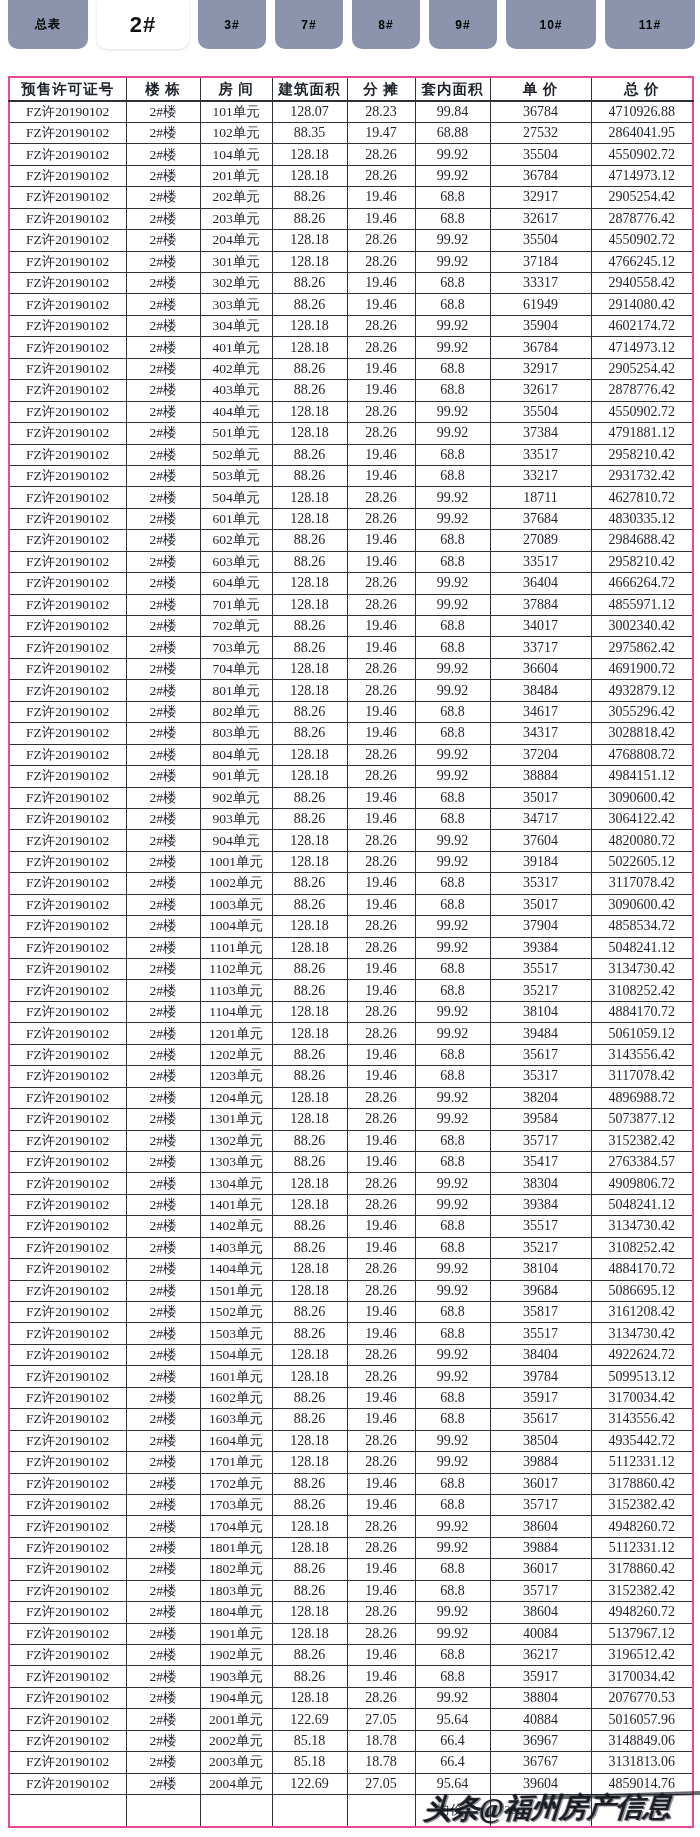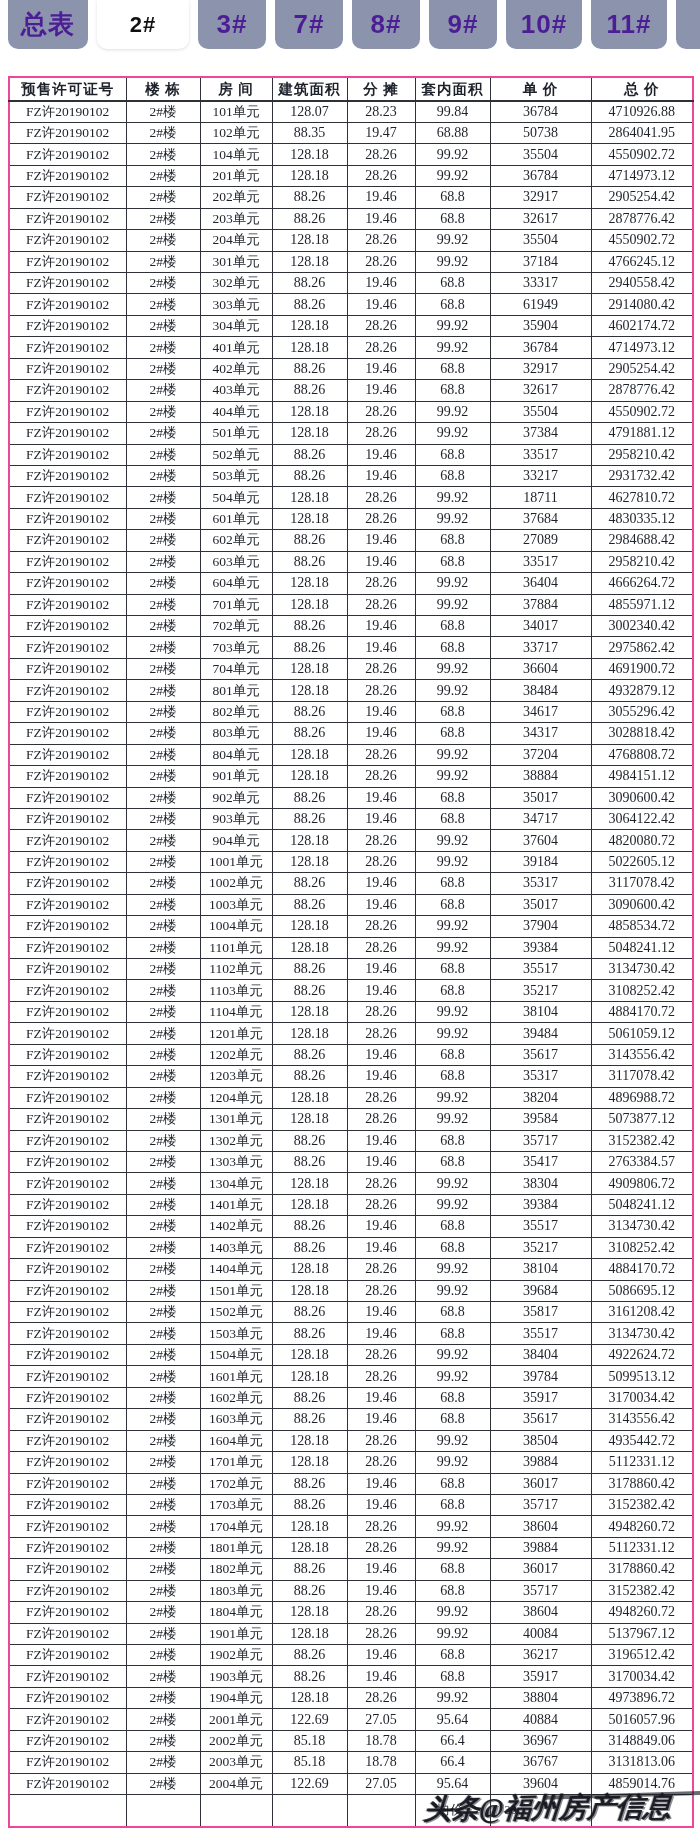--- a/index.html
+++ b/index.html
@@ -11,31 +11,31 @@
     overflow:hidden;
   }
   
   .tabbar{
     position:absolute;top:0;left:0;width:700px;height:49px;
     display:flex;align-items:stretch;
     padding-left:8px;box-sizing:border-box;gap:9px;
     background:#ffffff;
   }
   .tab{
-    background:#8b94ac;color:#4c1d95;
-    font-weight:bold;font-size:26px;
+    background:#8b94ac;color:#000000;
+    font-weight:bold;font-size:12px;
     display:flex;align-items:center;justify-content:center;
     border-radius:0 0 10px 10px;
     flex:0 0 auto;cursor:pointer;
     letter-spacing:1px;
   }
   .tab:nth-child(1){width:80px;}
   .tab:nth-child(2){width:92px;}
   .tab:nth-child(3),.tab:nth-child(4),.tab:nth-child(5),.tab:nth-child(6){width:68px;}
-  .tab:nth-child(7),.tab:nth-child(8){width:76px;}
+  .tab:nth-child(7),.tab:nth-child(8){width:90px;}
   .tab.active{
     background:#ffffff;color:#111111;font-size:22px;
     box-shadow:0 1px 3px rgba(70,80,100,0.18);
   }
   .tab-sliver{
     flex:1 1 auto;background:#8b94ac;
     border-radius:0 0 0 10px;min-width:24px;
   }
   
   .sheet{position:absolute;top:76px;left:8px;}
@@ -128,21 +128,21 @@
           <td class="num">36784</td>
           <td class="num">4710926.88</td>
         </tr>
         <tr>
           <td>FZ许20190102</td>
           <td>2#楼</td>
           <td>102单元</td>
           <td class="num">88.35</td>
           <td class="num">19.47</td>
           <td class="num">68.88</td>
-          <td class="num">50738</td>
+          <td class="num">27532</td>
           <td class="num">2864041.95</td>
         </tr>
         <tr>
           <td>FZ许20190102</td>
           <td>2#楼</td>
           <td>104单元</td>
           <td class="num">128.18</td>
           <td class="num">28.26</td>
           <td class="num">99.92</td>
           <td class="num">35504</td>
@@ -859,21 +859,21 @@
           <td class="num">3170034.42</td>
         </tr>
         <tr>
           <td>FZ许20190102</td>
           <td>2#楼</td>
           <td>1904单元</td>
           <td class="num">128.18</td>
           <td class="num">28.26</td>
           <td class="num">99.92</td>
           <td class="num">38804</td>
-          <td class="num">4973896.72</td>
+          <td class="num">2076770.53</td>
         </tr>
         <tr>
           <td>FZ许20190102</td>
           <td>2#楼</td>
           <td>2001单元</td>
           <td class="num">122.69</td>
           <td class="num">27.05</td>
           <td class="num">95.64</td>
           <td class="num">40884</td>
           <td class="num">5016057.96</td>

